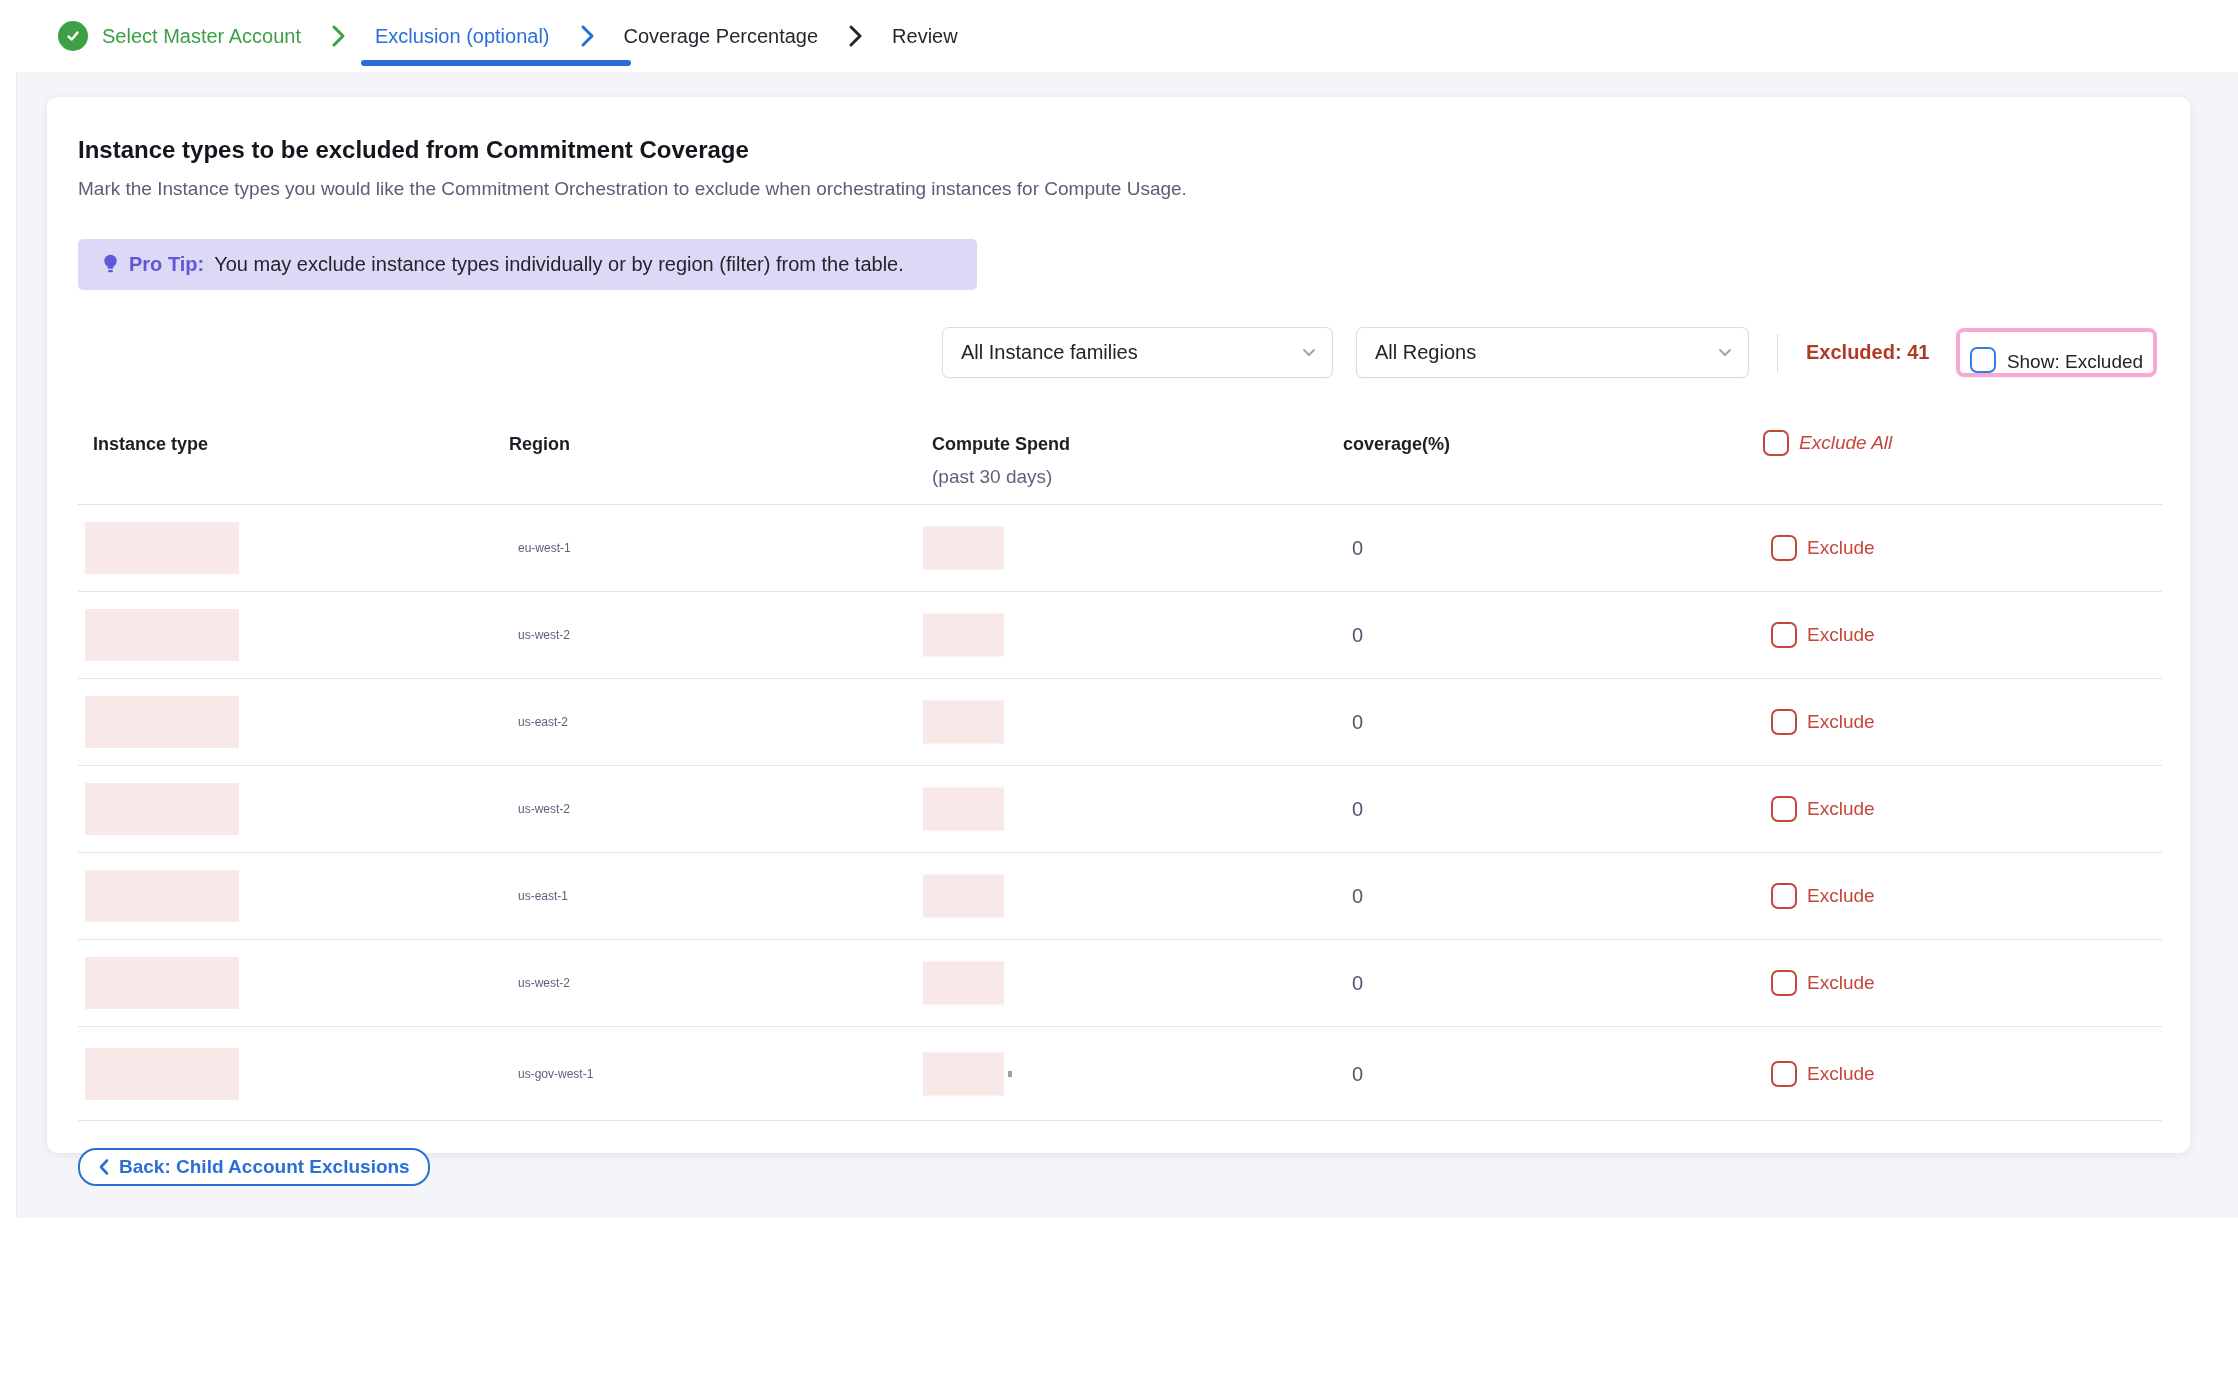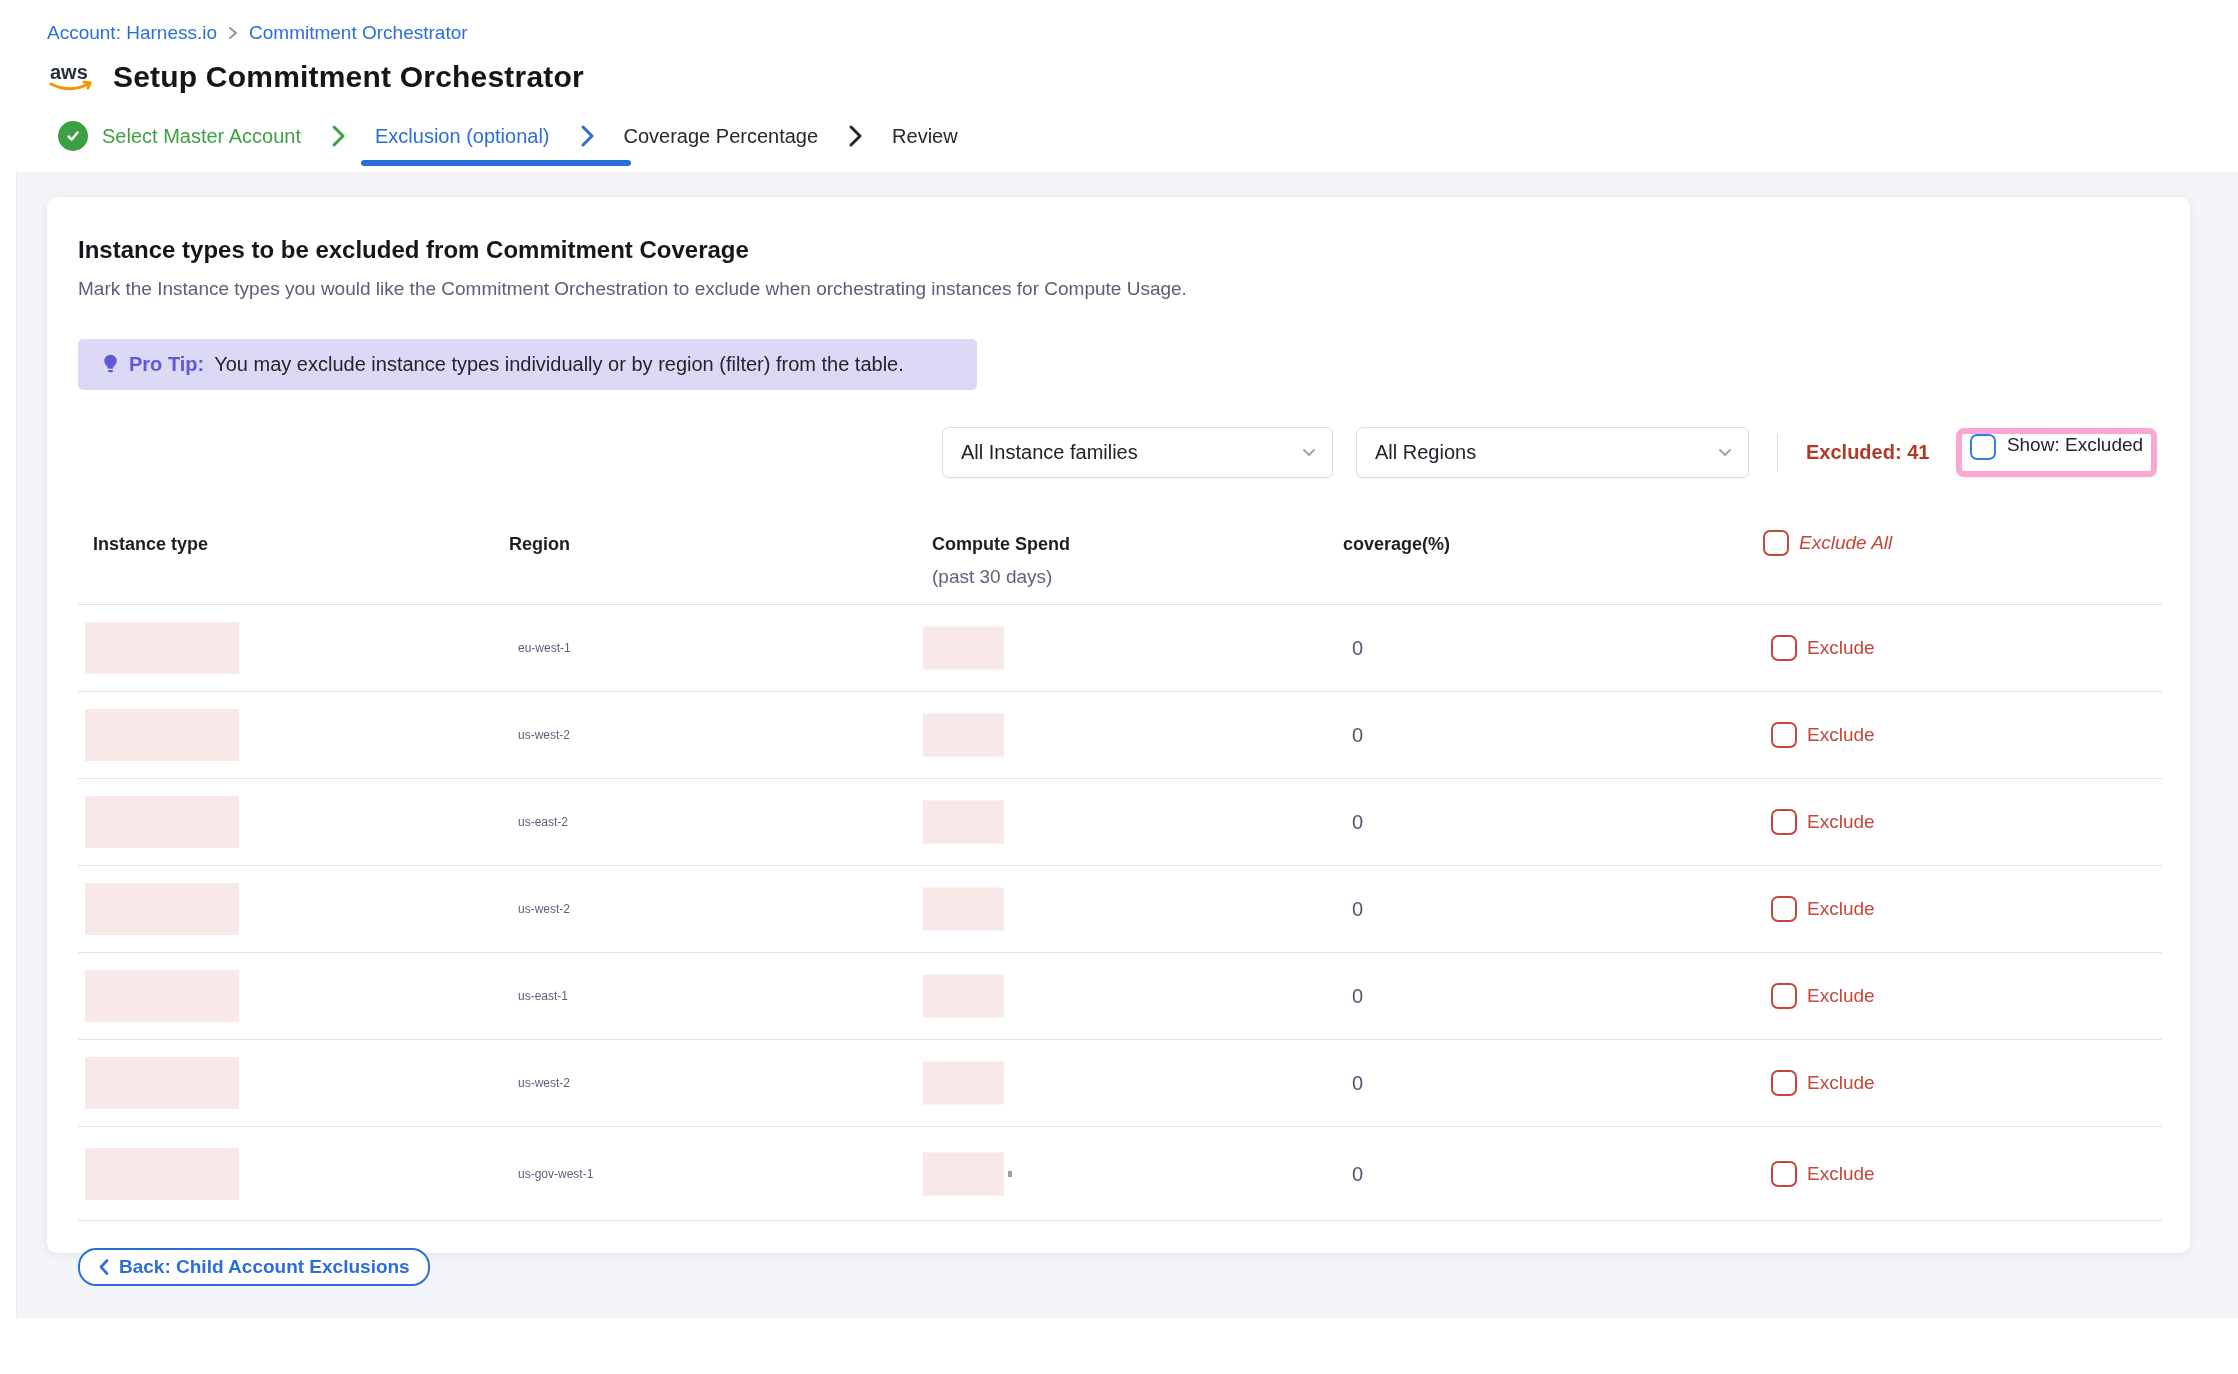--- a/index.html
+++ b/index.html
@@ -49,22 +49,22 @@
   .select { position:absolute; top:230px; height:51px; background:#fff;
         border:1px solid #d9dbe6; border-radius:7px; display:flex; align-items:center;
         justify-content:space-between; padding:0 16px 0 18px; font-size:20px; color:#22232b;
         box-shadow:0 1px 2px rgba(40,41,61,0.05); cursor:pointer; }
   .select-families { left:895px; width:391px; }
   .select-regions { left:1309px; width:393px; }
   .v-divider { position:absolute; left:1730px; top:237px; width:1px; height:38px; background:#d9dbe6; }
   .excluded-count { position:absolute; left:1759px; top:230px; height:51px; display:flex;
         align-items:center; font-size:20px; font-weight:bold; color:#b13a27; }
   .show-excluded { position:absolute; left:1909px; top:231px; width:201px; height:49px;
-        border:6px solid #f9a8d4; border-radius:8px; background:#fff; display:flex;
-        align-items:flex-start; justify-content:center; gap:11px; cursor:pointer;
+        border:4px solid #f9a8d4; border-radius:8px; background:#fff; display:flex;
+        align-items:flex-end; justify-content:center; gap:11px; cursor:pointer;
         box-shadow:0 1px 2px rgba(40,41,61,0.05); }
   .show-excluded .label { font-size:19px; color:#23242c; }
 
   .checkbox { width:26px; height:26px; border-radius:7px; background:#fff; flex:0 0 auto; cursor:pointer; }
   .checkbox.blue { border:2px solid #2f80e6; }
   .checkbox.red { border:2px solid #c4473a; }
 
   
   .th { position:absolute; top:337px; font-size:18px; font-weight:bold; color:#1d1e26; }
   .th-instance { left:46px; }
@@ -92,39 +92,20 @@
   .back-btn { position:absolute; left:31px; top:1051px; height:38px; padding:0 18px;
         border:2px solid #2b6fd6; border-radius:18px; background:#fff; display:flex;
         align-items:center; gap:9px; font-size:19px; font-weight:bold; color:#2b6fd6; cursor:pointer;
         font-family:"Liberation Sans","DejaVu Sans",sans-serif; }
 </style>
 </head>
 <body>
 
 <div class="page">
 
-  <div class="header">
-    <div class="breadcrumb">
-      <a>Account: Harness.io</a>
-      <span class="crumb-chev">
-        <svg width="12" height="16" viewBox="0 0 12 16">
-            <polyline points="3,3 9,8 3,13" fill="none" stroke="#8d93a5" stroke-width="2" stroke-linecap="round" stroke-linejoin="round"></polyline>
-          </svg>
-      </span>
-      <a>Commitment Orchestrator</a>
-    </div>
-    <div class="title-row">
-      <svg class="aws-logo" viewBox="0 0 50 34">
-        <text x="3" y="19" font-family="Liberation Sans, DejaVu Sans, sans-serif" font-size="20" font-weight="bold" fill="#252f3e">aws</text>
-        <path d="M4 24 Q 24 34 43 23" fill="none" stroke="#f79400" stroke-width="3" stroke-linecap="round"></path>
-        <path d="M43 23 l -6 -1 m 6 1 l -2 5" fill="none" stroke="#f79400" stroke-width="3" stroke-linecap="round"></path>
-      </svg>
-      <h1 class="page-title">Setup Commitment Orchestrator</h1>
-    </div>
-  </div>
 
   <nav class="stepper">
     <div class="step complete">
       <span class="check-circle">
         <svg width="16" height="16" viewBox="0 0 16 16">
             <polyline points="3.5,8.5 6.8,11.5 12.5,4.5" fill="none" stroke="#fff" stroke-width="2.4" stroke-linecap="round" stroke-linejoin="round"></polyline>
           </svg>
       </span>
       <span>Select Master Account</span>
     </div>

